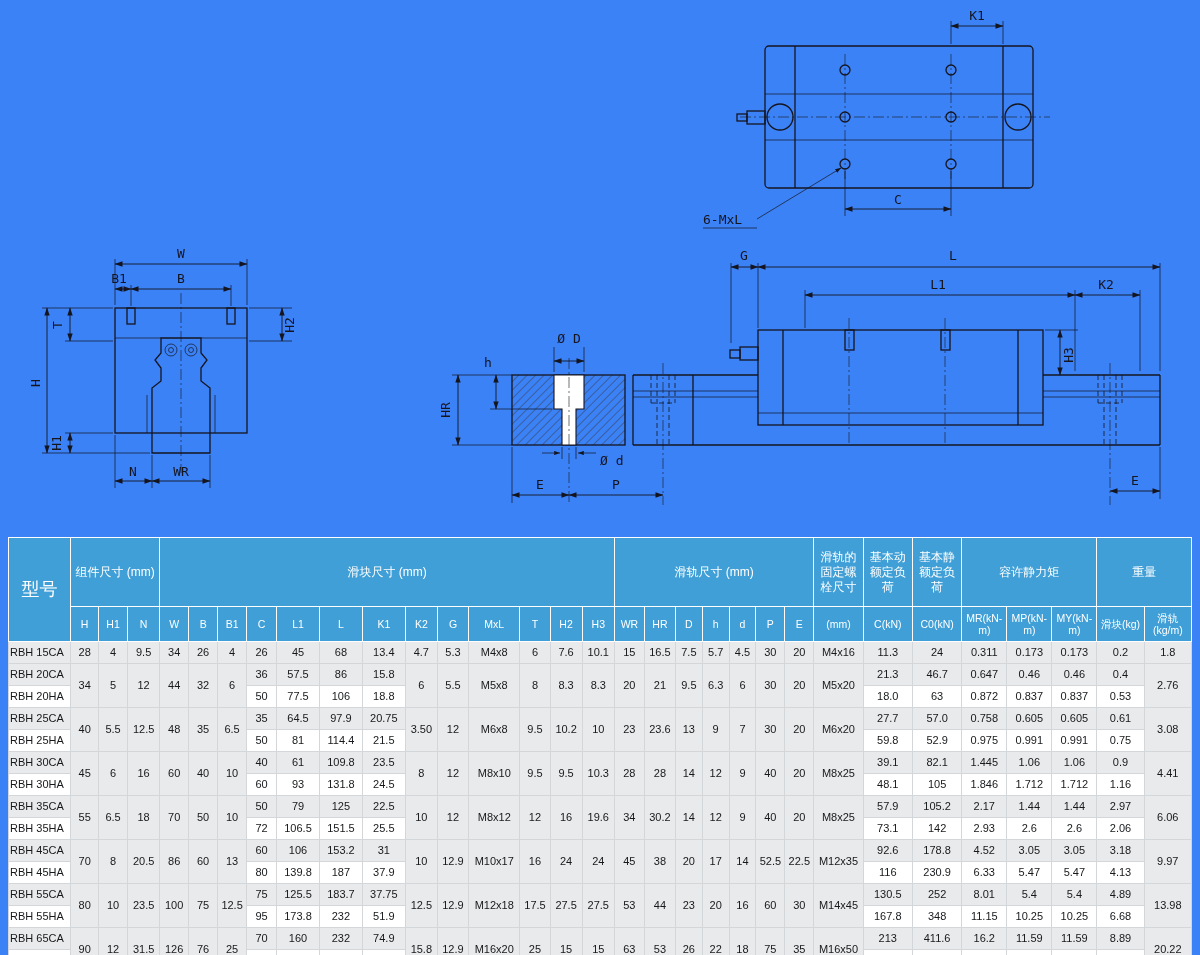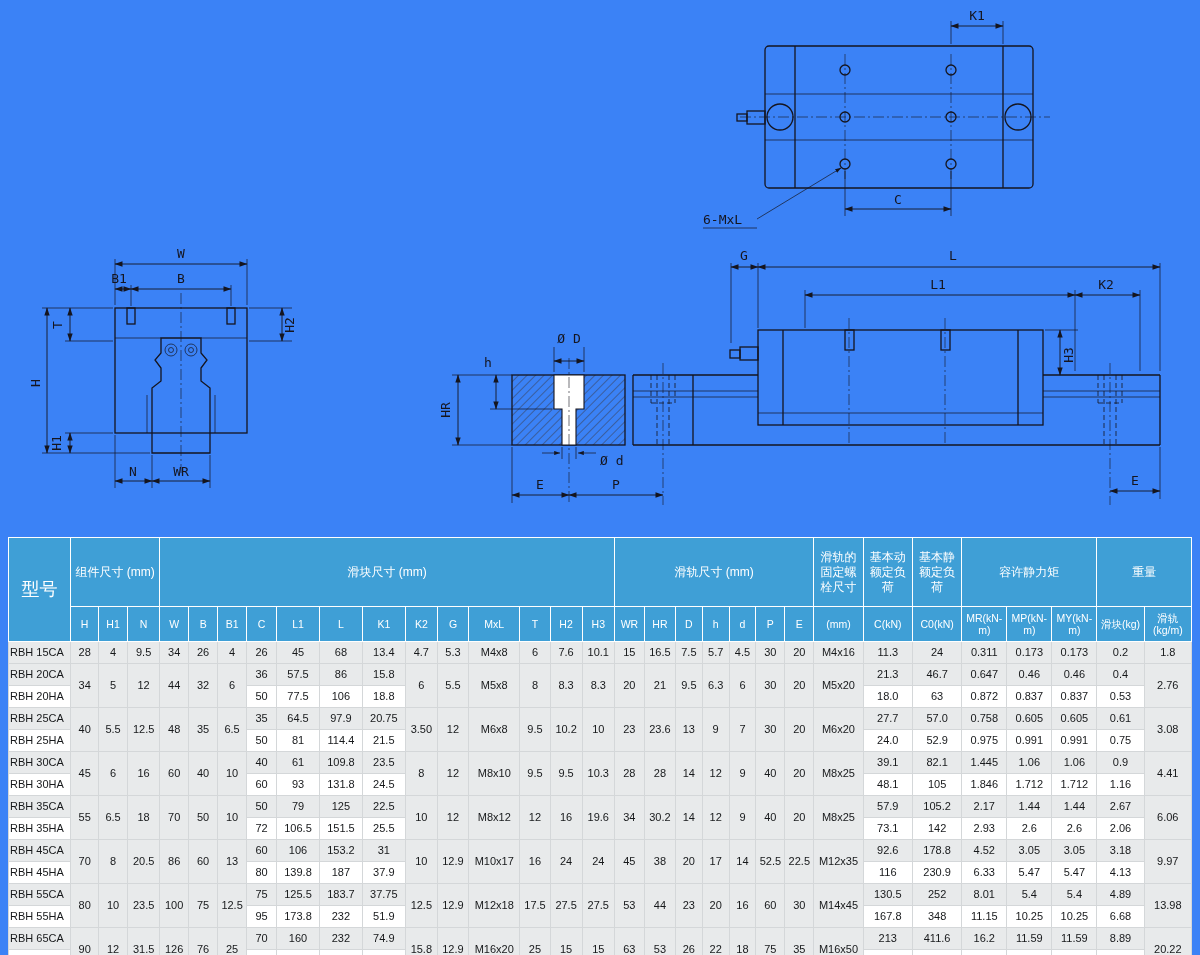--- a/index.html
+++ b/index.html
@@ -431,21 +431,21 @@
             <td>0.605</td>
             <td>0.61</td>
             <td rowspan="2" class="mc">3.08</td>
           </tr>
           <tr class="ha">
             <td class="model">RBH 25HA</td>
             <td>50</td>
             <td>81</td>
             <td>114.4</td>
             <td>21.5</td>
-            <td>24.0</td>
+            <td>59.8</td>
             <td>52.9</td>
             <td>0.975</td>
             <td>0.991</td>
             <td>0.991</td>
             <td>0.75</td>
           </tr>
           <tr class="ca">
             <td class="model">RBH 30CA</td>
             <td rowspan="2" class="mc">45</td>
             <td rowspan="2" class="mc">6</td>
@@ -516,21 +516,21 @@
             <td rowspan="2" class="mc">12</td>
             <td rowspan="2" class="mc">9</td>
             <td rowspan="2" class="mc">40</td>
             <td rowspan="2" class="mc">20</td>
             <td rowspan="2" class="mc">M8x25</td>
             <td>57.9</td>
             <td>105.2</td>
             <td>2.17</td>
             <td>1.44</td>
             <td>1.44</td>
-            <td>2.67</td>
+            <td>2.97</td>
             <td rowspan="2" class="mc">6.06</td>
           </tr>
           <tr class="ha">
             <td class="model">RBH 35HA</td>
             <td>72</td>
             <td>106.5</td>
             <td>151.5</td>
             <td>25.5</td>
             <td>73.1</td>
             <td>142</td>

